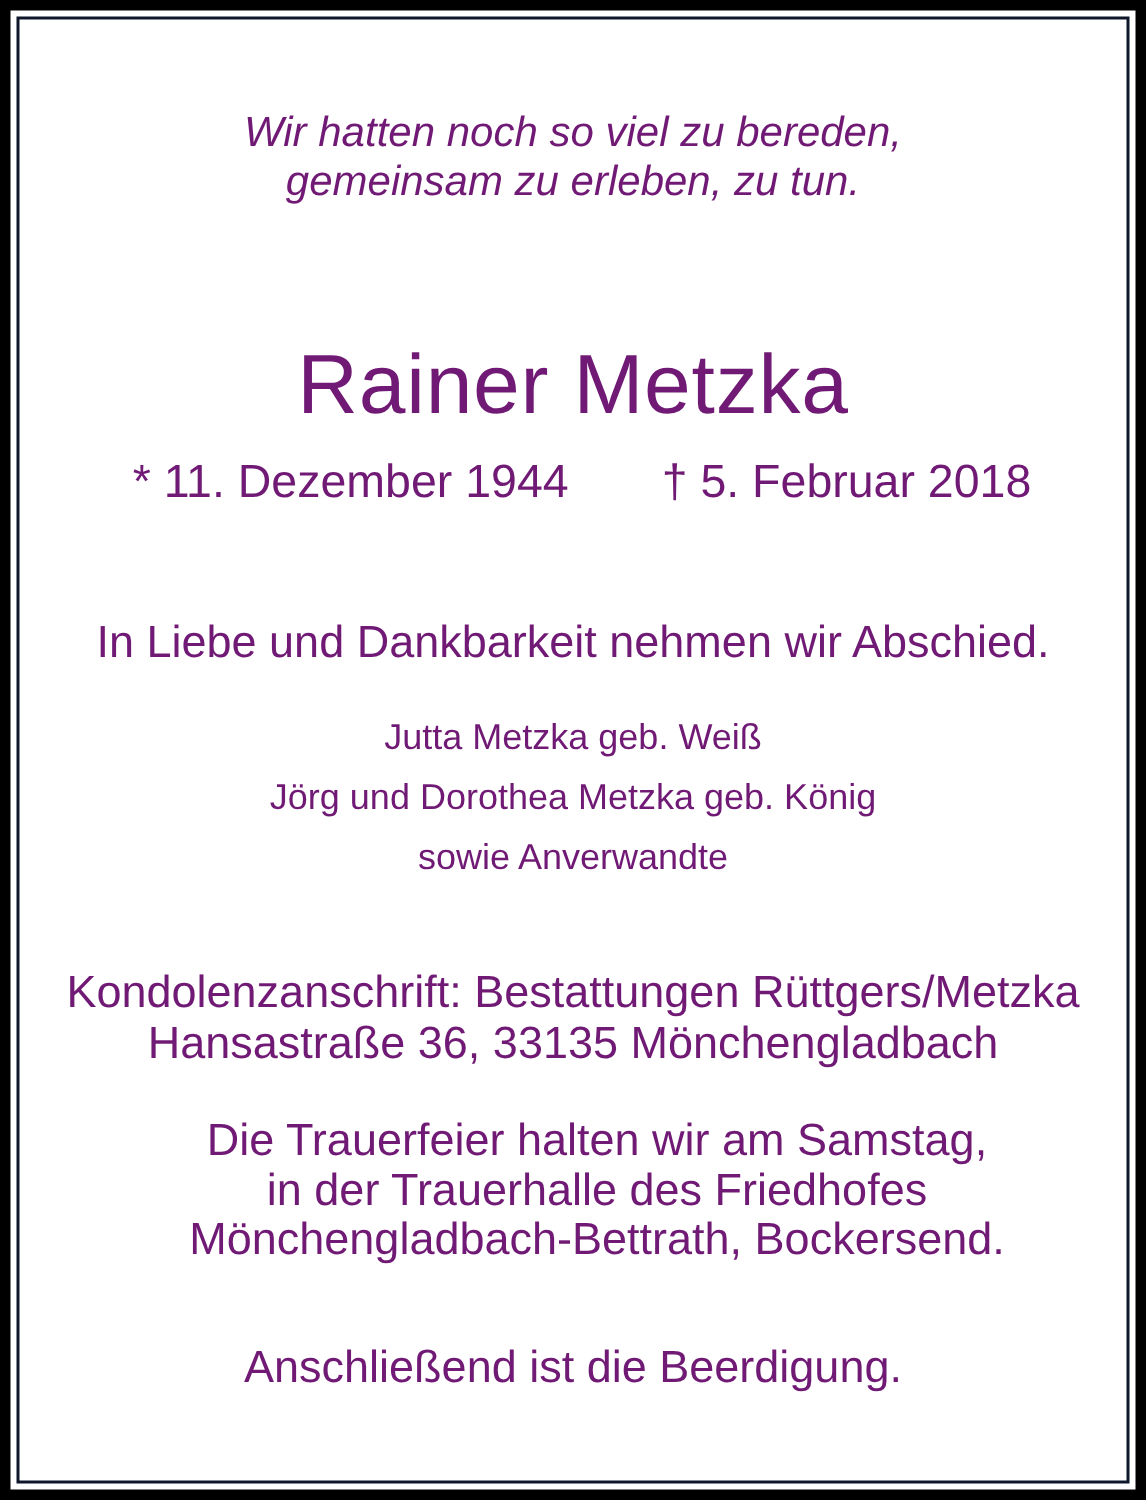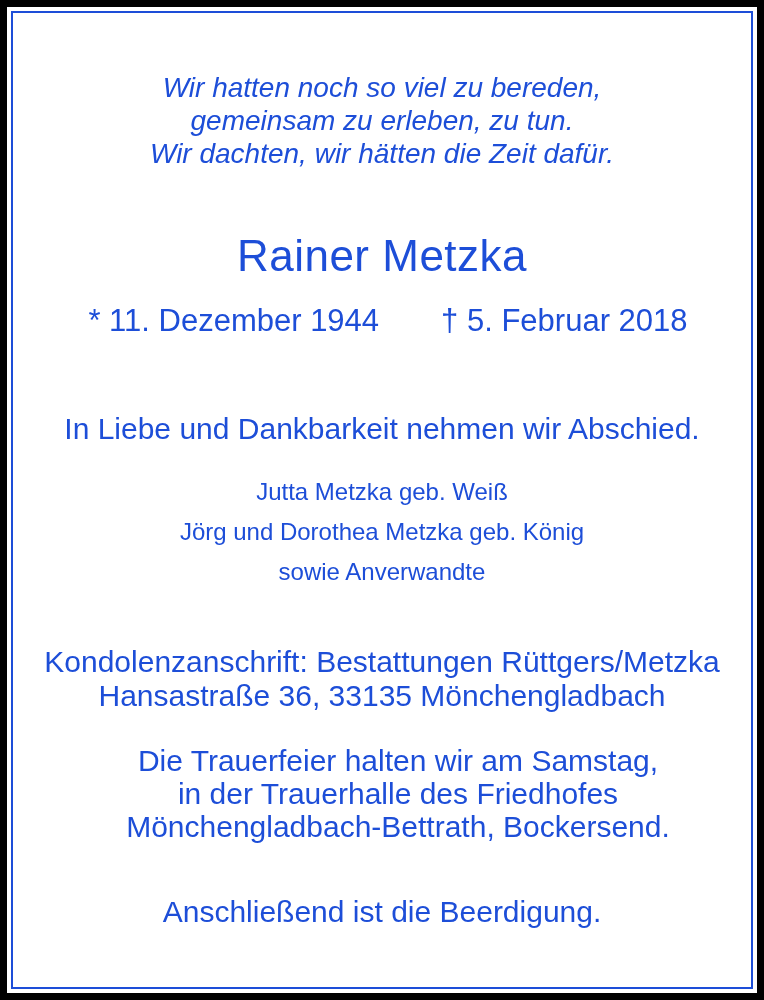--- a/index.html
+++ b/index.html
@@ -14,41 +14,41 @@
     background: #ffffff;
     box-sizing: border-box;
     border: 7px solid #000000;
     padding: 4px;
   }
   .frame-inner {
     position: relative;
     width: 100%;
     height: 100%;
     box-sizing: border-box;
-    border: 2px solid #1d4ed8;
+    border: 2px solid #0f172a;
     font-family: "Liberation Sans", sans-serif;
-    color: #1d4ed8;
+    color: #701a75;
     overflow: hidden;
   }
   .block {
     position: absolute;
     left: 0;
     right: 0;
     text-align: center;
     white-space: nowrap;
   }
   .epigraph {
     top: 58px;
     font-size: 28px;
     line-height: 33px;
     font-style: italic;
   }
   .deceased-name {
     top: 208px;
-    font-size: 44px;
+    font-size: 56px;
     line-height: 70px;
     letter-spacing: 0.5px;
   }
   .dates {
     top: 290px;
     font-size: 31px;
     line-height: 36px;
     display: flex;
     justify-content: center;
     gap: 62px;
@@ -83,21 +83,20 @@
 </style>
 </head>
 <body>
 
 <div class="page">
   <div class="frame-inner">
 
     <div class="block epigraph">
       <div>Wir hatten noch so viel zu bereden,</div>
       <div>gemeinsam zu erleben, zu tun.</div>
-      <div>Wir dachten, wir hätten die Zeit dafür.</div>
     </div>
 
     <div class="block deceased-name">Rainer Metzka</div>
 
     <div class="block dates">
       <span>* 11. Dezember 1944</span>
       <span>† 5. Februar 2018</span>
     </div>
 
     <div class="block farewell">In Liebe und Dankbarkeit nehmen wir Abschied.</div>

